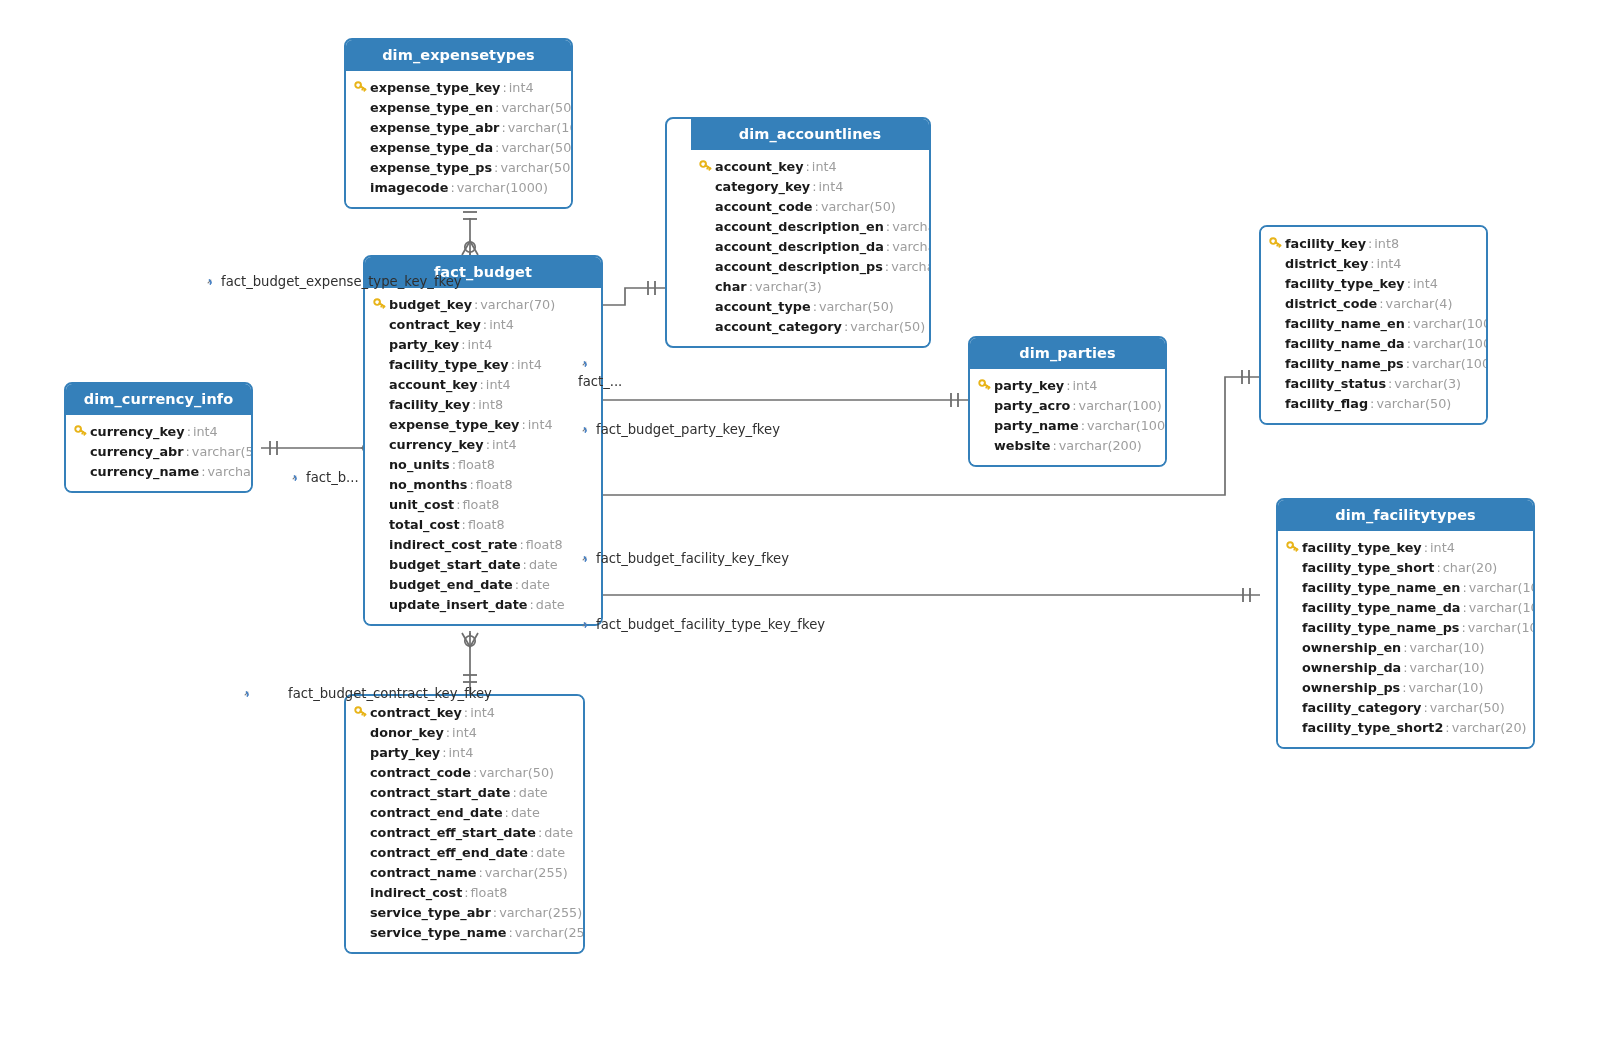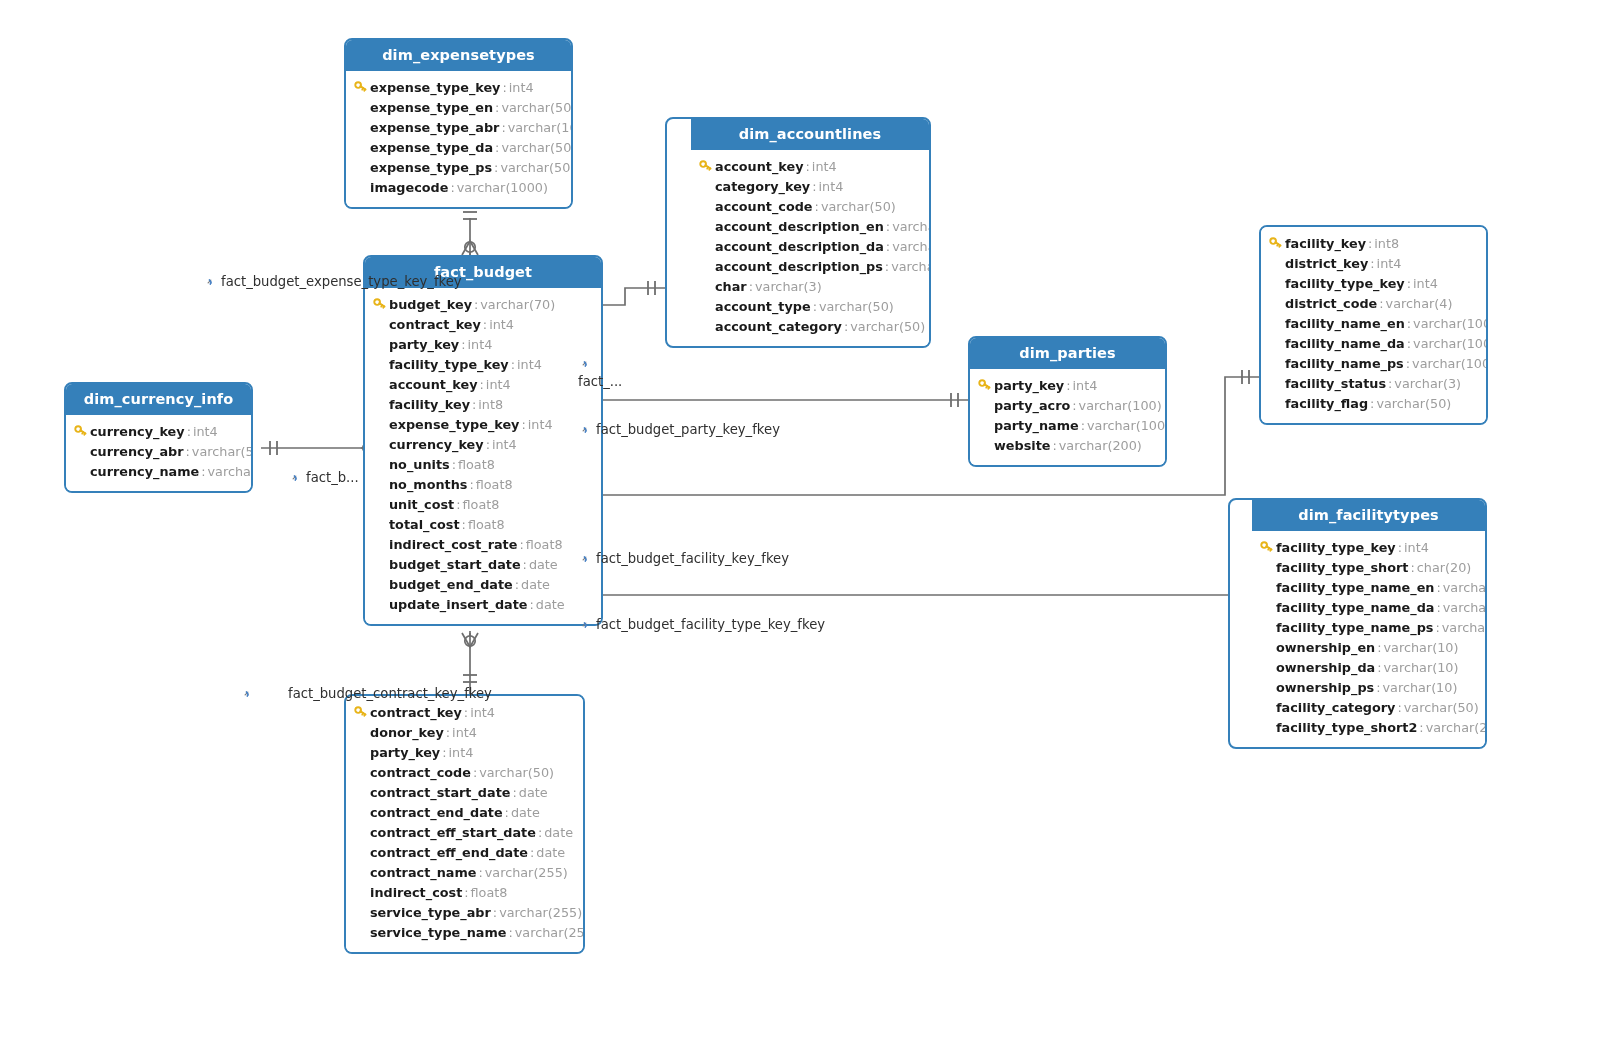--- a/index.html
+++ b/index.html
@@ -528,21 +528,21 @@
             <span class="attr-type">varchar(3)</span>
           </div>
           <div class="attr-row">
             <span class="key-slot"></span>
             <span class="attr-name">facility_flag</span>
             <span class="attr-sep">:</span>
             <span class="attr-type">varchar(50)</span>
           </div>
         </div>
       </div>
-      <div class="entity" style="left: 1228px; top: 498px; width: 259px; padding-left: 22px;">
+      <div class="entity" style="left: 1276px; top: 498px; width: 259px;">
         <div class="entity-header">dim_facilitytypes</div>
         <div class="entity-body">
           <div class="attr-row">
             <span class="key-slot">
               <span class="key-icon"><svg width="13" height="13" viewBox="0 0 16 16">
                   <circle cx="5.1" cy="6.2" r="3.5" fill="none" stroke="#e8b419" stroke-width="2.4"></circle>
                   <path d="M7.7 7.6 L14.2 11.8" stroke="#e8b419" stroke-width="2.4" stroke-linecap="round"></path>
                   <path d="M11.3 9.9 L10.1 11.9" stroke="#e8b419" stroke-width="2.2" stroke-linecap="round"></path>
                   <path d="M13.6 11.4 L12.6 13.2" stroke="#e8b419" stroke-width="2.2" stroke-linecap="round"></path>
                 </svg></span>

